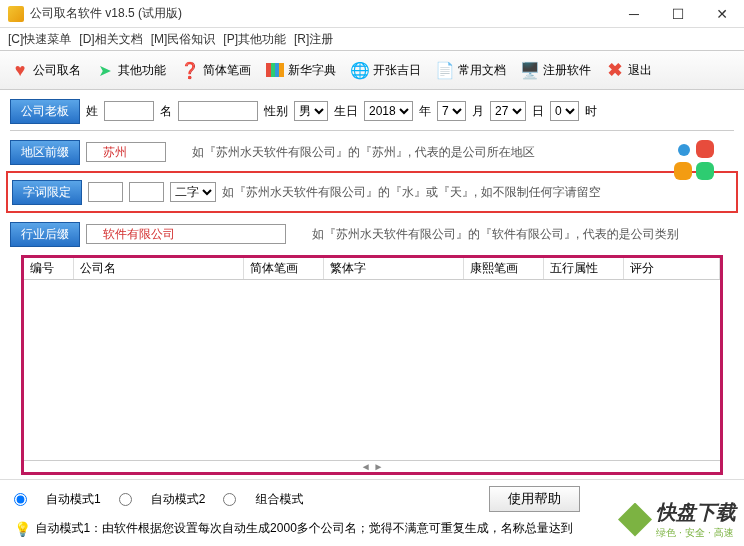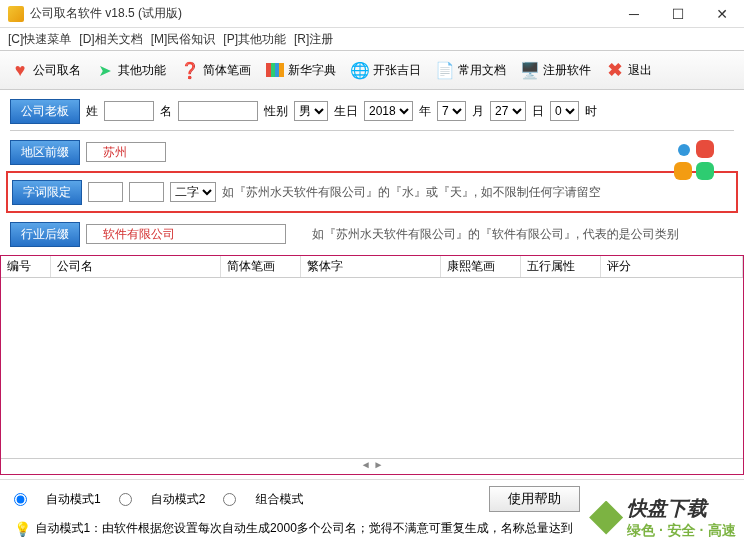--- a/index.html
+++ b/index.html
@@ -21,39 +21,39 @@
 .doc { color: #3498db; font-size: 16px; }
 .comp { color: #6ba8d8; font-size: 16px; }
 .x-red { color: #e74c3c; font-size: 18px; font-weight: bold; }
 .form-row { height: 30px; display: flex; align-items: center; padding: 0 10px; gap: 6px; margin-top: 6px; }
 .blue-btn { background: linear-gradient(#5aa5e8,#2671c7); color: #fff; padding: 3px 10px; border: 1px solid #1a5aa5; font-size: 12px; min-width: 70px; text-align: center; cursor: pointer; }
 .text-input { border: 1px solid #999; height: 20px; padding: 0 16px; font-size: 12px; }
 .red-text { color: #d32f2f; }
 .hint { color: #555; font-size: 12px; }
 select { border: 1px solid #999; height: 20px; font-size: 12px; background: #fff; }
 .red-box { border: 2px solid #e53935; margin: 4px 6px; padding: 2px 4px; display: flex; align-items: center; gap: 6px; height: 42px; }
-.table-area { margin: 6px 0 0; border: 1px solid #be185d; height: 220px; background: #fff; overflow: hidden; }
+.table-area { margin: 6px 21px 0; border: 3px solid #be185d; height: 220px; background: #fff; overflow: hidden; }
 .thead { display: flex; background: #fff; border-bottom: 1px solid #ccc; height: 22px; }
 .th { padding: 2px 6px; border-right: 1px solid #ddd; font-size: 12px; }
 .scroll-hint { text-align: center; color: #888; border-top: 1px solid #ccc; height: 16px; font-size: 10px; }
 .mode-row { display: flex; align-items: center; padding: 6px 14px; gap: 18px; border-top: 1px solid #ddd; margin-top: 4px; }
 .mode-row label { display: flex; align-items: center; gap: 19px; cursor: pointer; }
 .use-help-btn { margin-left: auto; background: linear-gradient(#fefefe,#e8e8e8); border: 1px solid #999; padding: 3px 18px; cursor: pointer; margin-right: 150px; }
 .footer-hint { padding: 2px 14px 0; display: flex; align-items: center; gap: 4px; }
 .footer-hint .icon { color: #f39c12; font-size: 14px; }
 .office-art { position: absolute; right: 20px; top: 140px; width: 50px; height: 50px; }
 .office-art div { position: absolute; border-radius: 6px; }
 .oa1 { width: 18px; height: 18px; background: #e74c3c; top: 0; left: 22px; }
 .oa2 { width: 18px; height: 18px; background: #f39c12; top: 22px; left: 0; }
 .oa3 { width: 18px; height: 18px; background: #2ecc71; top: 22px; left: 22px; }
 .oa4 { width: 12px; height: 12px; background: #3498db; border-radius: 50%; top: 4px; left: 4px; }
 .watermark { position: absolute; right: 8px; bottom: 6px; display: flex; align-items: center; gap: 4px; }
 .wm-logo { width: 34px; height: 34px; background: #7cb342; clip-path: polygon(50% 0,100% 50%,50% 100%,0 50%); position: relative; }
 .wm-text { font-size: 20px; font-weight: bold; color: #333; font-style: italic; }
-.wm-sub { font-size: 14px; color: #7cb342; font-weight: bold; }
+.wm-sub { font-size: 10px; color: #7cb342; }
 .divider-row { height: 1px; background: #ccc; margin: 4px 10px; }
 </style>
 </head>
 <body>
 
 <div class="titlebar">
   <div class="titlebar-icon"></div>
   <div class="titlebar-title">公司取名软件 v18.5 (试用版)</div>
   <div class="win-controls">
     <div class="win-btn">─</div>
@@ -124,20 +124,21 @@
   <span>日</span>
   <select><option>0</option></select>
   <span>时</span>
 </div>
 
 <div class="divider-row"></div>
 
 <div class="form-row">
   <div class="blue-btn">地区前缀</div>
   <input class="text-input red-text" style="width: 80px;" value="苏州">
+  <span class="hint" style="margin-left:20px">如『苏州水天软件有限公司』的『苏州』, 代表的是公司所在地区</span>
 </div>
 
 <div class="red-box">
   <div class="blue-btn">字词限定</div>
   <input class="text-input" style="width: 35px;" value="">
   <input class="text-input" style="width: 35px;" value="">
   <select><option>二字</option></select>
   <span class="hint">如『苏州水天软件有限公司』的『水』或『天』, 如不限制任何字请留空</span>
 </div>
 

